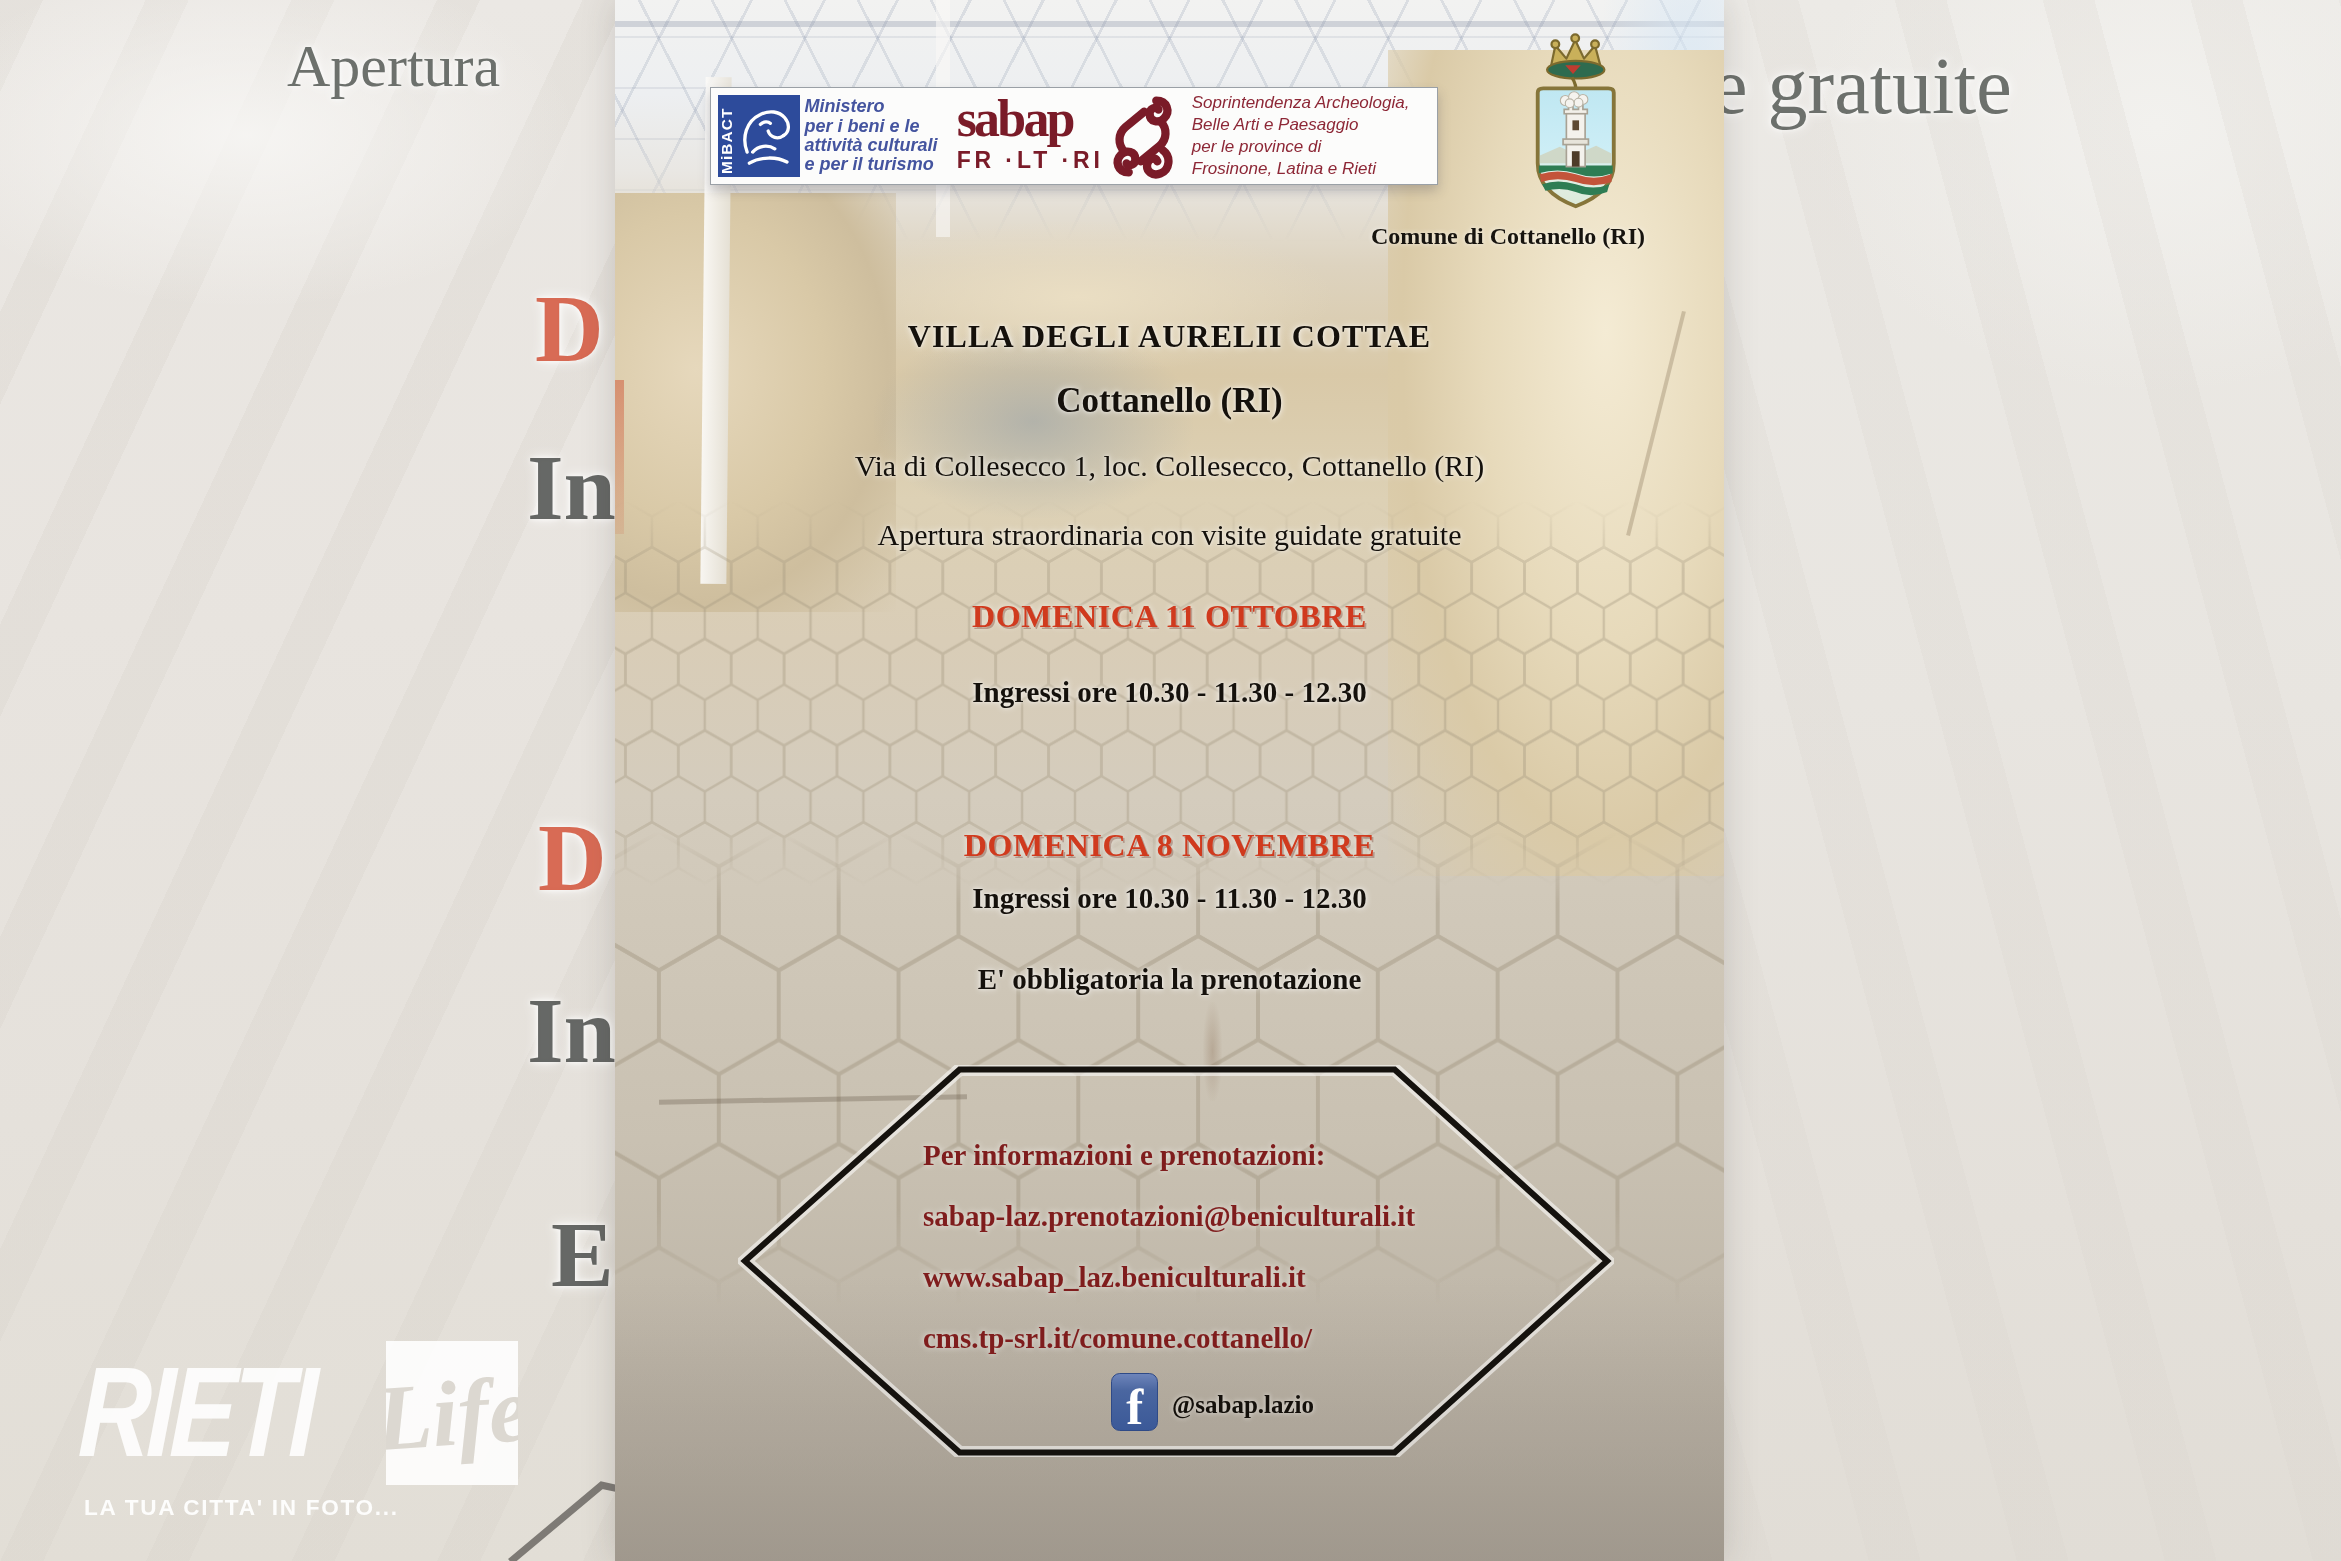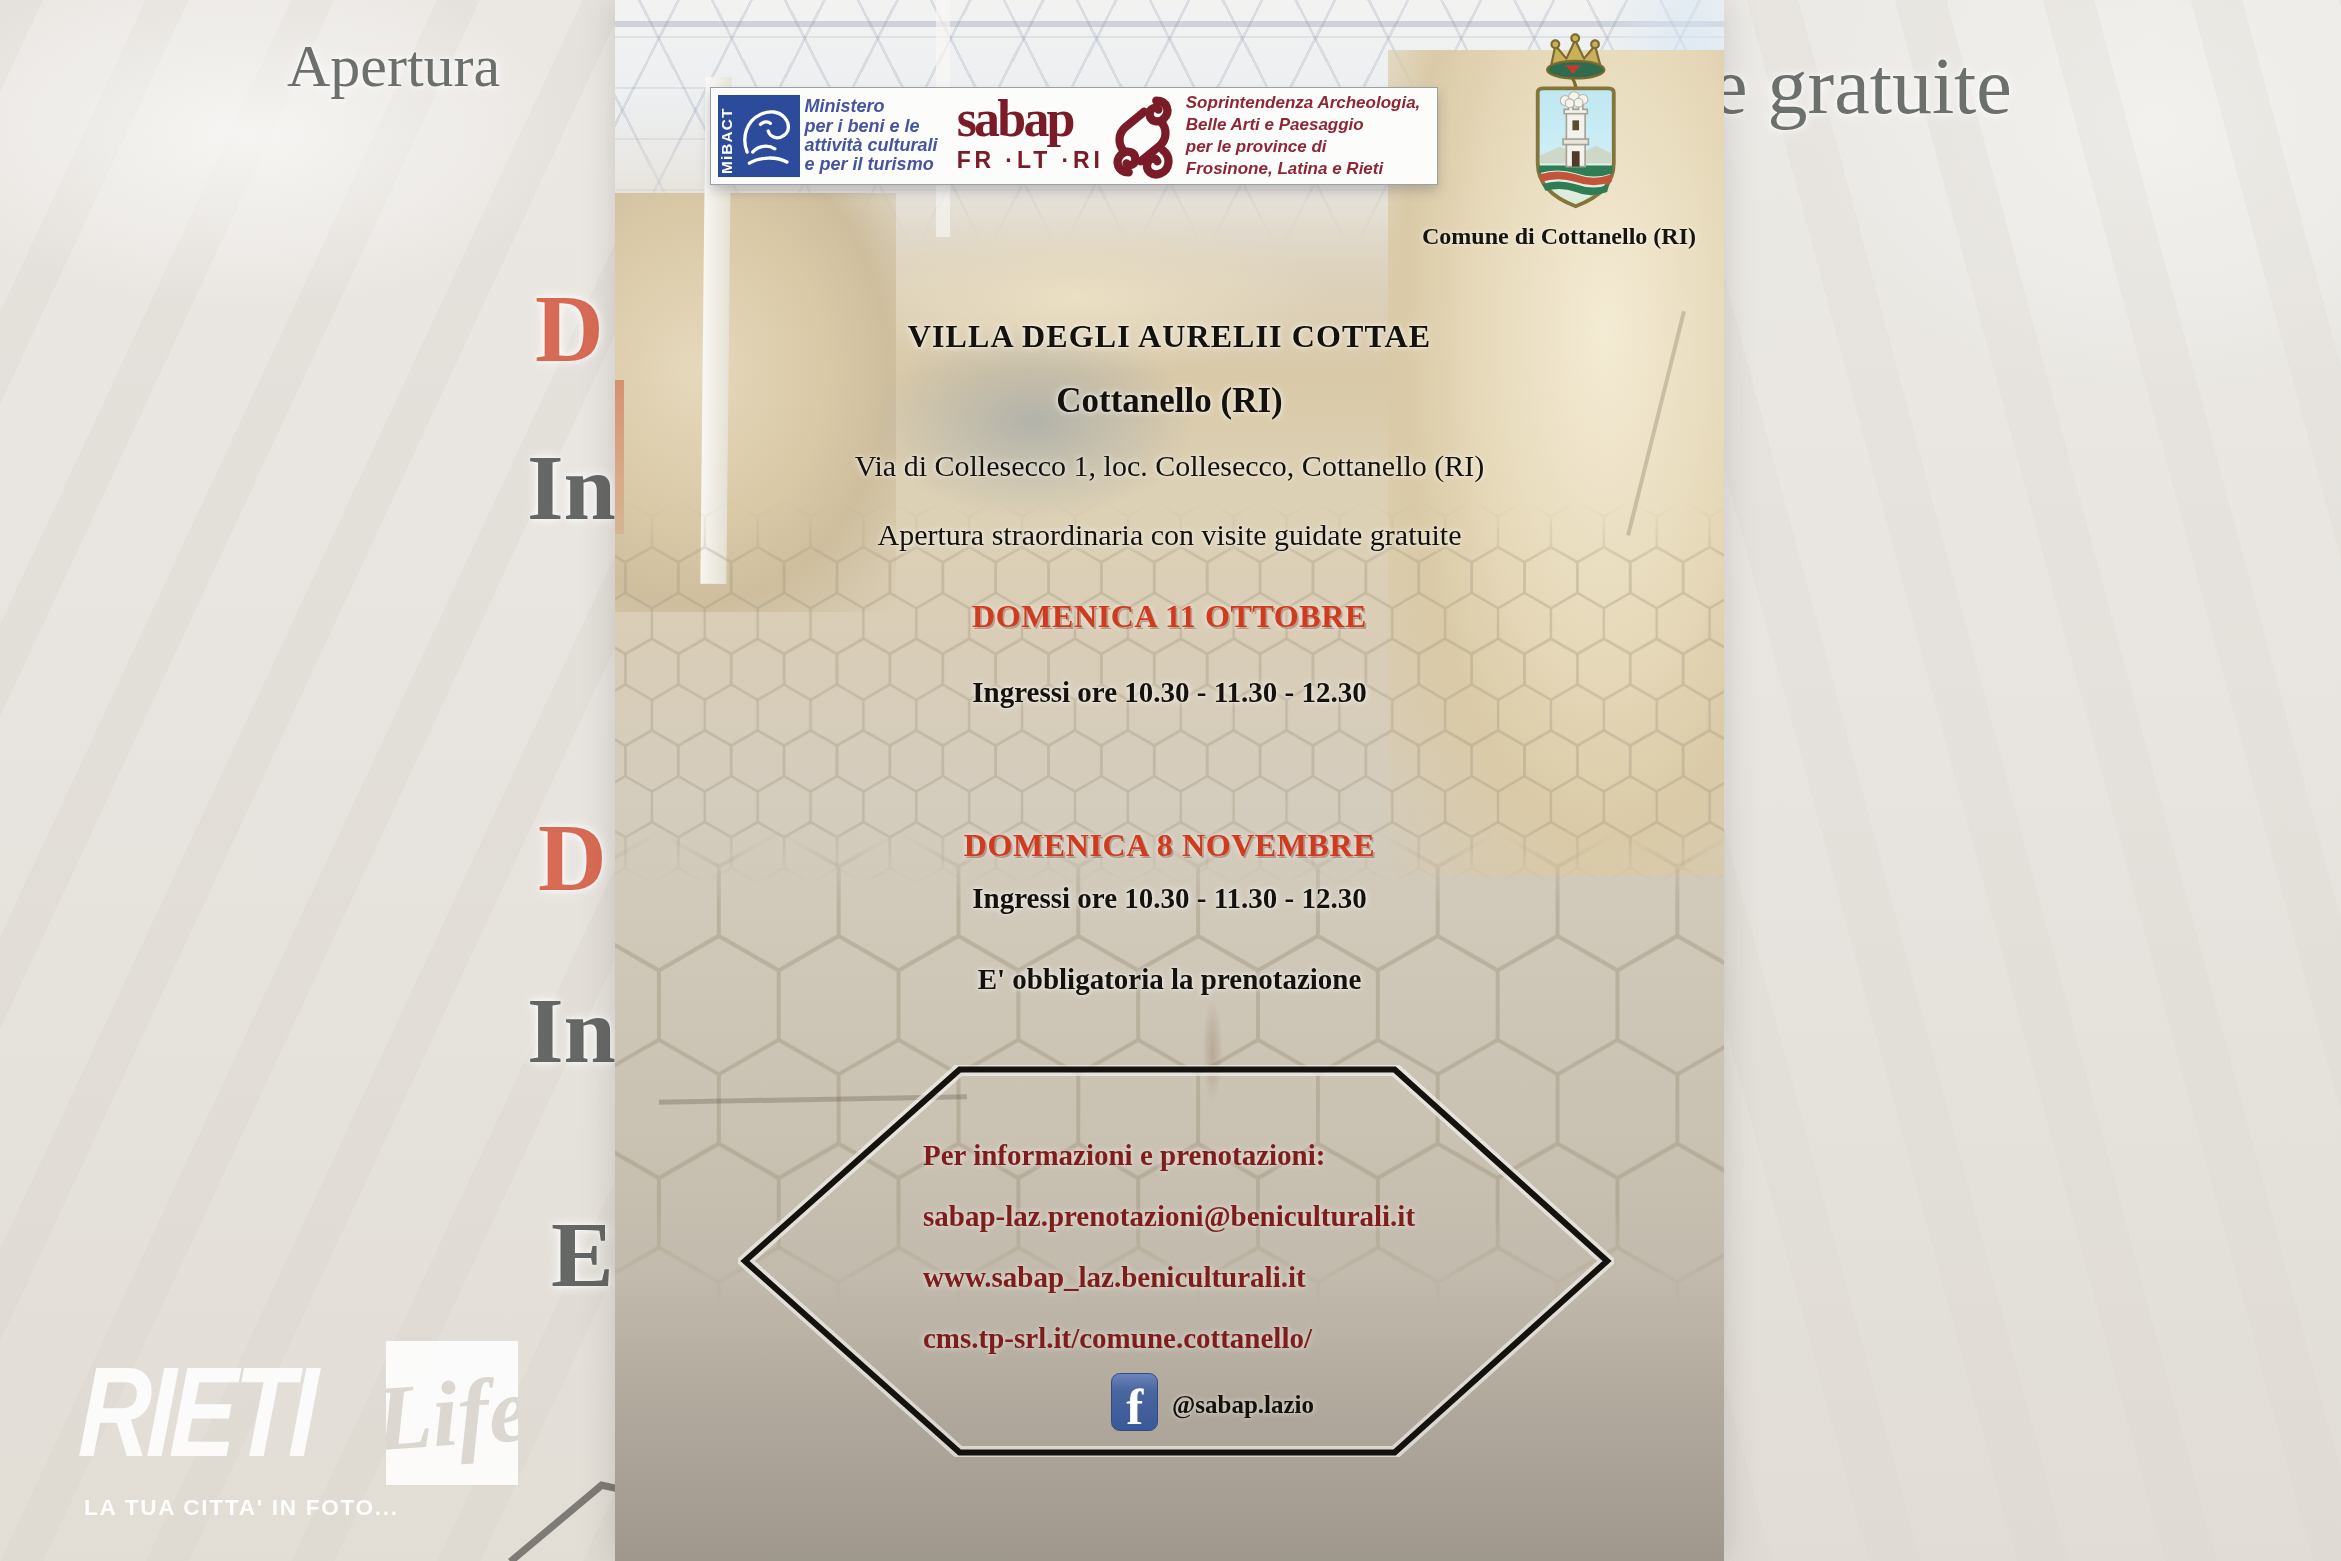--- a/index.html
+++ b/index.html
@@ -97,25 +97,25 @@
     color:#fff;font-family:"Liberation Sans",sans-serif;font-weight:700;font-size:15.4px;letter-spacing:1.1px;}
   .mibact-horse{position:absolute;right:2.2px;top:4.4px;}
   .ministero{margin-left:5px;color:#44549f;font-family:"Liberation Sans",sans-serif;font-style:italic;
     font-weight:700;font-size:18px;line-height:1.08;white-space:nowrap;flex:none;}
   .sabap-wrap{position:relative;margin-left:19px;padding-right:71px;flex:none;}
   .sabap-name{font-family:"Liberation Serif",serif;font-weight:700;font-size:52px;line-height:.8;
     color:#7a1b28;letter-spacing:-2.8px;}
   .sabap-prov{font-family:"Liberation Sans",sans-serif;font-weight:700;font-size:23px;
     color:#7a1b28;letter-spacing:3.9px;margin-top:7.7px;}
   .sabap-knot{position:absolute;right:0;top:-4.4px;}
-  .soprintendenza{margin-left:11px;color:#8d2736;font-family:"Liberation Sans",sans-serif;font-style:italic;
-    font-weight:700;font-size:17px;line-height:1.3;white-space:nowrap;flex:none;}
+  .soprintendenza{margin-left:17px;color:#8d2736;font-family:"Liberation Sans",sans-serif;font-style:italic;
+    font-weight:400;font-size:17px;line-height:1.3;white-space:nowrap;flex:none;}
   
   .crest{position:absolute;left:904px;top:31px;}
-  .comune-caption{position:absolute;left:779px;top:223px;width:330px;text-align:center;
+  .comune-caption{position:absolute;left:728px;top:223px;width:330px;text-align:center;
     font-weight:700;font-size:24px;color:#17140f;text-shadow:0 0 5.5px rgba(255,255,255,.8);}
   
   .ptext{position:absolute;left:0;width:100%;text-align:center;color:#15110c;
     text-shadow:0 0 7.7px rgba(255,255,255,.8),0 0 3.3px rgba(255,255,255,.6);white-space:nowrap;}
   .p-title{top:318px;font-size:32px;font-weight:700;letter-spacing:1.1px;}
   .p-sub{top:381px;font-size:35px;font-weight:700;}
   .p-addr{top:449px;font-size:30px;font-weight:400;}
   .p-lead{top:518px;font-size:30px;font-weight:400;}
   .p-date{font-size:32px;font-weight:700;letter-spacing:0.6px;color:#d03a1e;
     text-shadow:1.7px 2.2px 0 rgba(96,26,12,.30),0 0 6.6px rgba(255,255,255,.7);}

